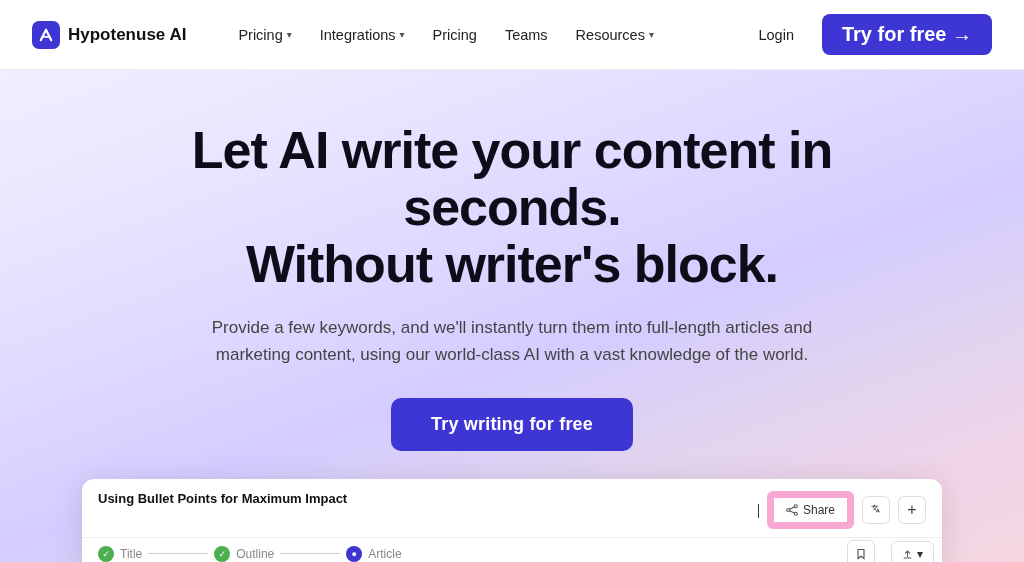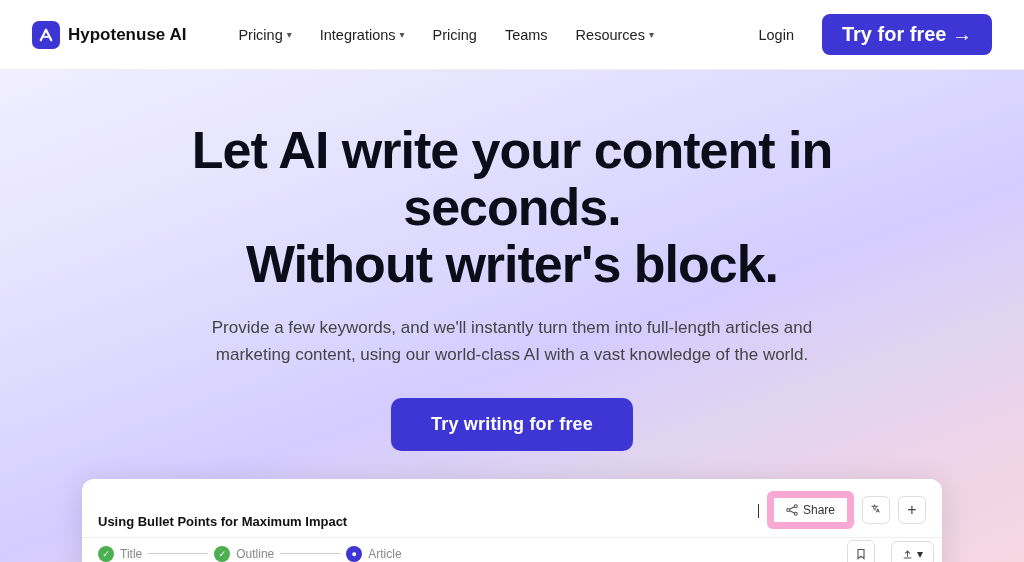--- a/index.html
+++ b/index.html
@@ -143,21 +143,21 @@
       width: 860px;
       height: 130px;
       overflow: hidden;
       display: flex;
       flex-direction: column;
     }
     .card-header {
       padding: 12px 16px 8px;
       border-bottom: 1px solid #eee;
       display: flex;
-      align-items: flex-end;
+      align-items: flex-start;
       justify-content: space-between;
     }
     .card-title {
       font-size: 13px;
       font-weight: 600;
       color: #111;
     }
     .card-header-right {
       display: flex;
       align-items: center;

